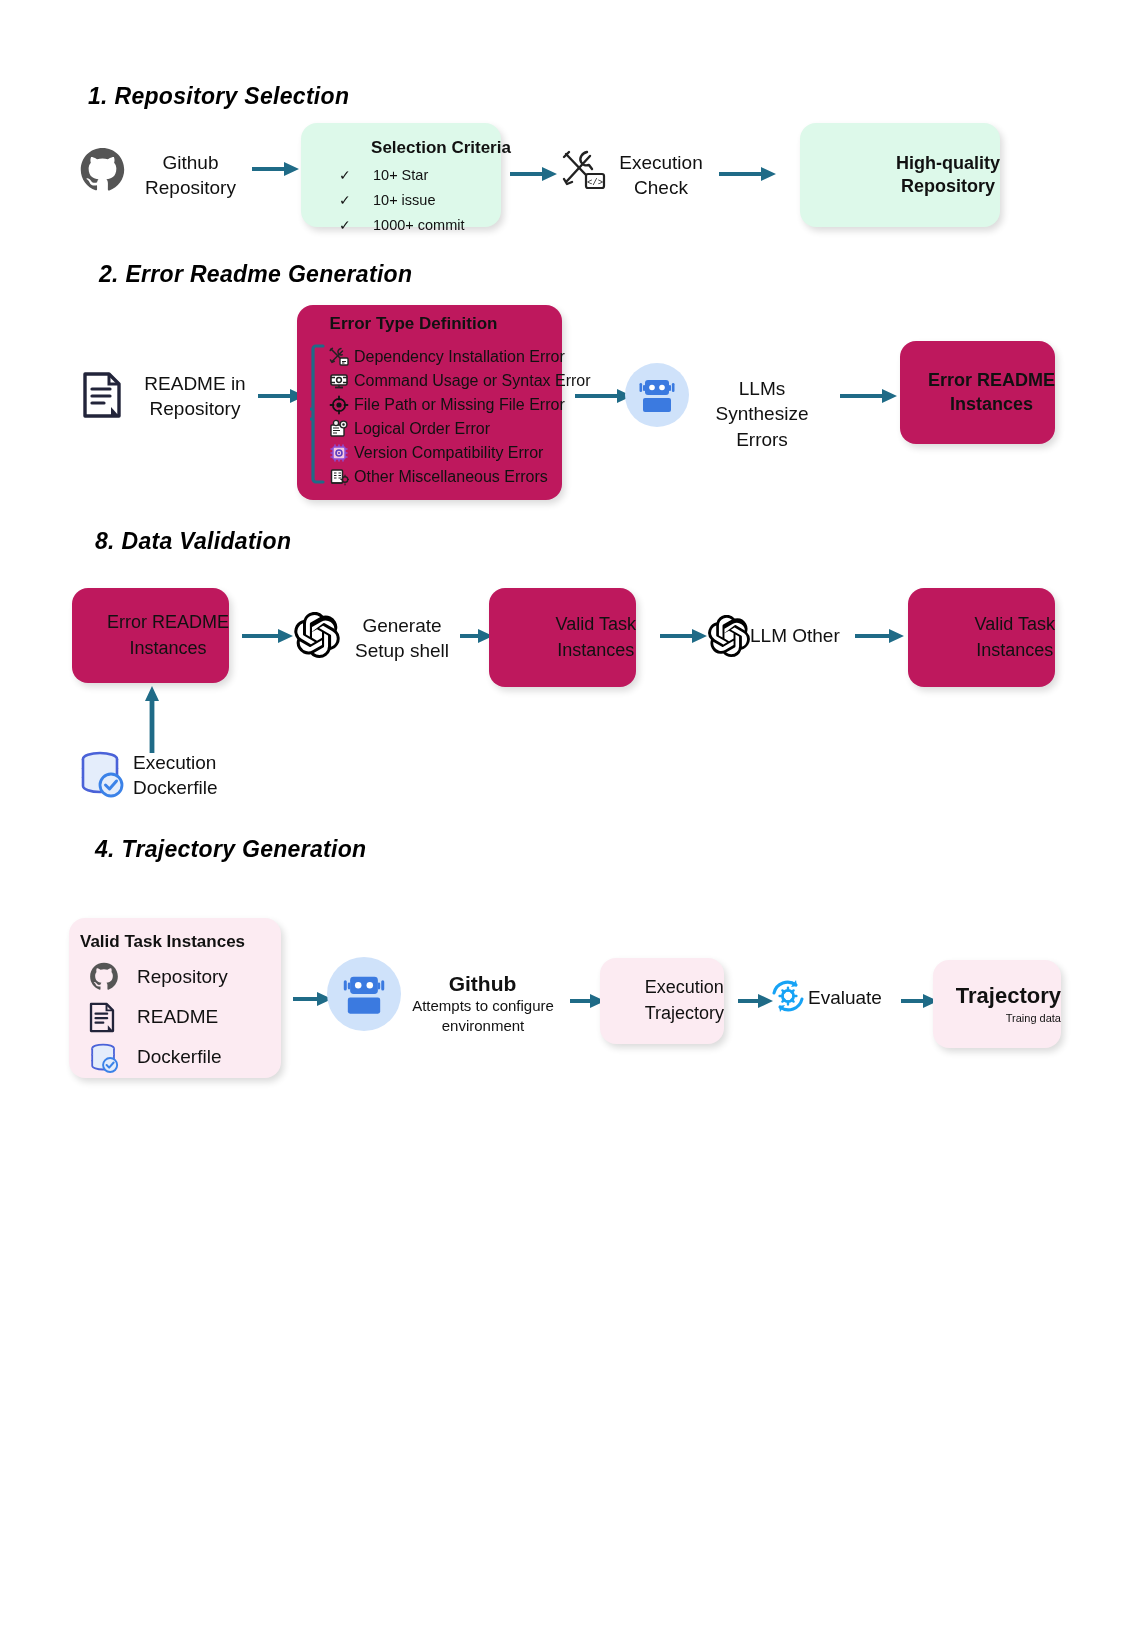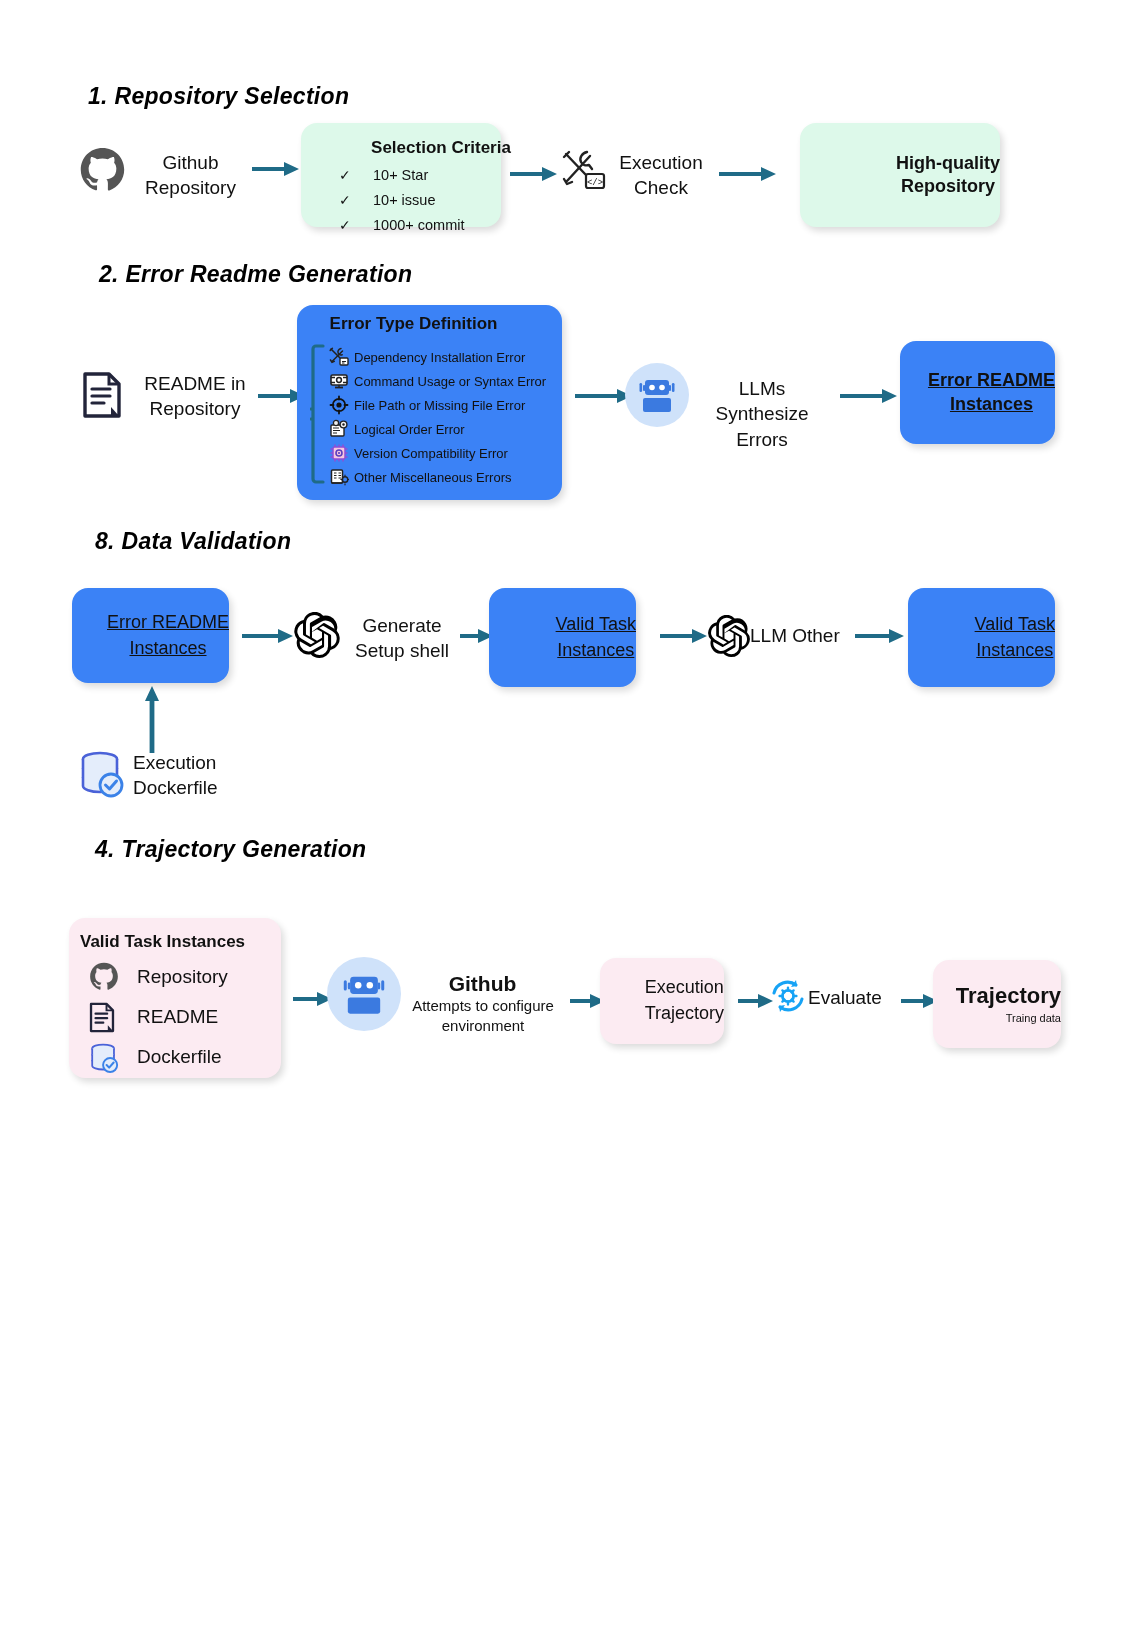--- a/index.html
+++ b/index.html
@@ -34,21 +34,21 @@
     border-radius: 16px;
     box-sizing: border-box;
     display: flex;
     flex-direction: column;
     align-items: flex-end;
     justify-content: center;
     text-align: center;
     box-shadow: 3px 4px 7px rgba(0,0,0,.14);
   }
   .box.green { background: #ddf9ea; }
-  .box.cream { background: #3b82f6; text-decoration: underline; }
+  .box.cream { background: #be185d; }
   .box.pink  { background: #fcebf2; }
 
   .box-title-b {
     font-weight: bold;
     font-size: 18px;
     line-height: 1.28;
   }
   .box-title-r {
     font-weight: normal;
     font-size: 18px;
@@ -76,21 +76,21 @@
     position: absolute;
     font-size: 14.5px;
     line-height: 1.72;
   }
   .crit-row { display: flex; align-items: baseline; gap: 24px; }
   .crit-check { width: 10px; font-size: 14px; }
 
   
   .etype-list {
     position: absolute;
-    font-size: 13px;
+    font-size: 16px;
     text-align: center;
   }
   .etype-row {
     display: flex;
     align-items: center;
     gap: 5px;
     height: 24px;
     white-space: nowrap;
   }
   .etype-ico { width: 20px; height: 20px; flex: 0 0 20px; }

